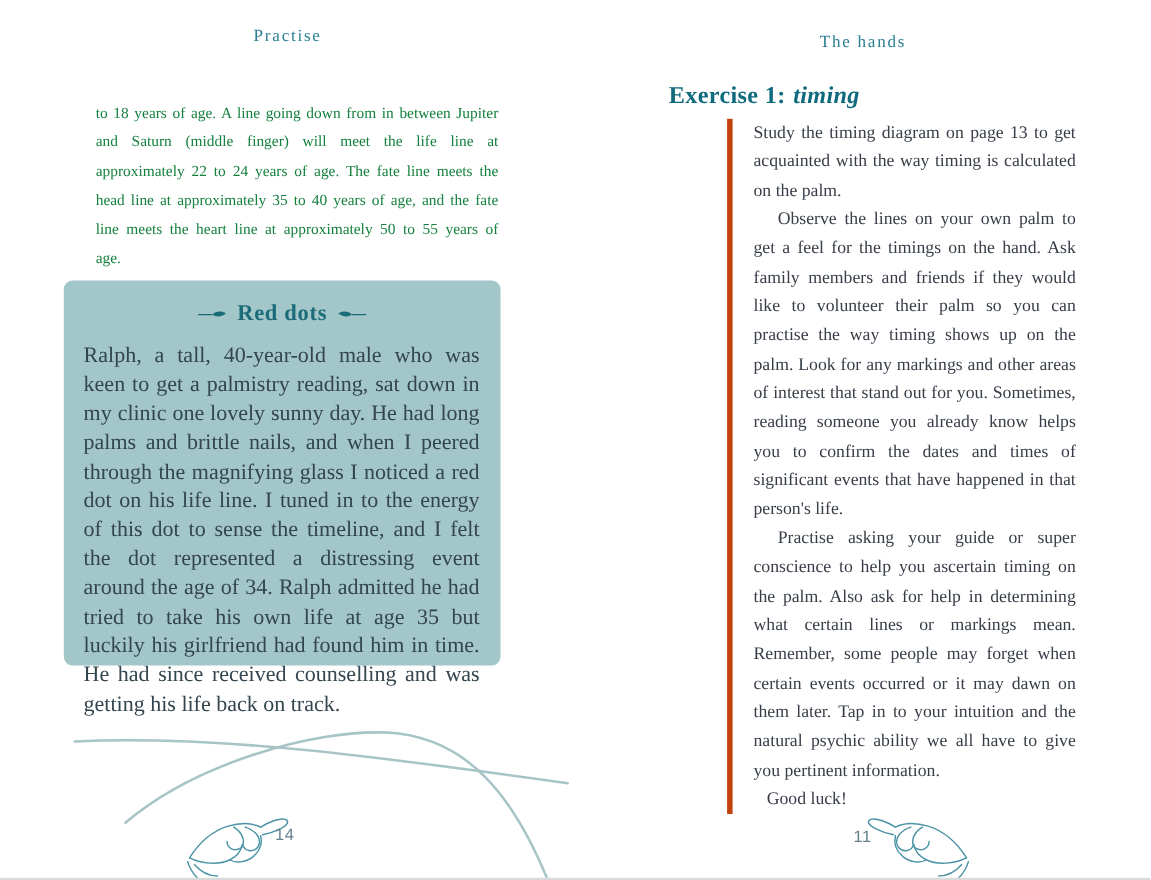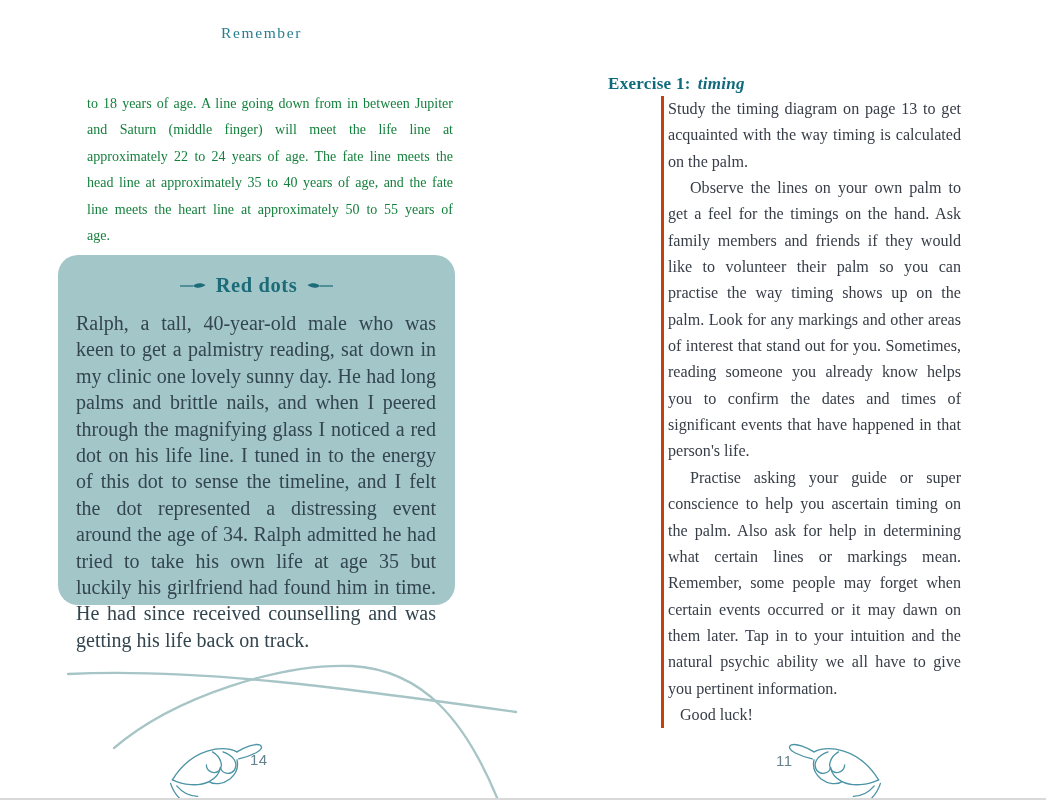--- a/index.html
+++ b/index.html
@@ -22,43 +22,43 @@
 
   .body-text {
     position:absolute; left:75px; top:79px; width:366px;
     font-size:14px; line-height:26.4px; color:#15803d;
     text-align:justify; text-justify:inter-word; margin:12px;
     word-spacing:1px;
   }
 
   .callout {
     position:absolute; left:58px; top:255px; width:397px; height:350px;
-    background:#a3c6c9; border-radius:20px; box-sizing:border-box;
+    background:#a3c6c9; border-radius:8px; box-sizing:border-box;
   }
   .callout-title-row {
     margin-top:19px; display:flex; justify-content:center; align-items:center; gap:10px;
     color:#1c6b78; font-size:20.5px; font-weight:600; letter-spacing:0.6px;
   }
   .ornament svg { display:block; }
   .callout-body {
     margin:13px 19px 0 18px; font-size:20px; line-height:26.4px;
     color:#33454e; text-align:justify; text-justify:inter-word;
   }
 
   .curves { position:absolute; left:0; top:630px; pointer-events:none; }
 
   .exercise-heading {
     position:absolute; left:85px; top:74px;
-    color:#0f6a7d; font-size:17px; font-weight:bold; letter-spacing:0.3px;
+    color:#0f6a7d; font-size:22px; font-weight:bold; letter-spacing:0.3px;
   }
   .exercise-heading .em { font-style:italic; margin-left:7px; }
 
   .exercise-col {
-    position:absolute; left:138px; top:96px; width:293px;
-    border-left:3px solid #c2410c; padding-left:4px;
+    position:absolute; left:138px; top:108px; width:293px;
+    border-left:5px solid #c2410c; padding-left:19px;
   }
   .exercise-col p {
     margin:0; font-size:16.1px; line-height:26.35px; color:#373d47;
     text-align:justify; text-justify:inter-word;
   }
   .exercise-col p.indent { text-indent:22px; }
   .exercise-col p.last { text-align:left;margin-left:12px; }
 
   .footer-hand { position:absolute; }
   .page-left  .footer-hand { left:168px; top:730px; }
@@ -69,21 +69,21 @@
   }
   .page-left  .page-number { left:250px; top:751px; }
   .page-right .page-number { left:253px; top:752px; }
 </style>
 </head>
 <body>
 
 <div class="spread">
 
   <div class="page page-left">
-    <div class="running-head">Remember</div>
+    <div class="running-head">Practise</div>
 
     <p class="body-text">to 18 years of age. A line going down from in between Jupiter and Saturn (middle finger) will meet the life line at approximately 22 to 24 years of age. The fate line meets the head line at approximately 35 to 40 years of age, and the fate line meets the heart line at approximately 50 to 55 years of age.</p>
 
     <div class="callout">
       <div class="callout-title-row">
         <span class="ornament">
           <svg width="26" height="10" viewBox="0 0 26 10">
             <line x1="0" y1="5" x2="13" y2="5" stroke="#1c6b78" stroke-width="1.2"></line>
             <path d="M13,5 C16,1.8 21,1.2 25.5,4 C21,7.6 16,7.4 13,5 Z" fill="#1c6b78"></path>
           </svg>
@@ -113,20 +113,21 @@
         <path d="M5,57 C17,63 35,65 47,59 C55,55 59,49 60,43"></path>
         <path d="M47,59 C53,63 63,62 71,56 C78,50 81,42 79,34"></path>
         <path d="M10,64 C16,71 25,76 34,76"></path>
         <path d="M3,61 C5,68 9,74 14,79"></path>
       </svg>
     </span>
     <span class="page-number">14</span>
   </div>
 
   <div class="page page-right">
+    <div class="running-head">The hands</div>
 
     <div class="exercise-heading">
       <span>Exercise 1:</span><span class="em">timing</span>
     </div>
 
     <div class="exercise-col">
       <p>Study the timing diagram on page 13 to get acquainted with the way timing is calculated on the palm.</p>
       <p class="indent">Observe the lines on your own palm to get a feel for the timings on the hand. Ask family members and friends if they would like to volunteer their palm so you can practise the way timing shows up on the palm. Look for any markings and other areas of interest that stand out for you. Sometimes, reading someone you already know helps you to confirm the dates and times of significant events that have happened in that person's life.</p>
       <p class="indent">Practise asking your guide or super conscience to help you ascertain timing on the palm. Also ask for help in determining what certain lines or markings mean. Remember, some people may forget when certain events occurred or it may dawn on them later. Tap in to your intuition and the natural psychic ability we all have to give you pertinent information.</p>
       <p class="last">Good luck!</p>

